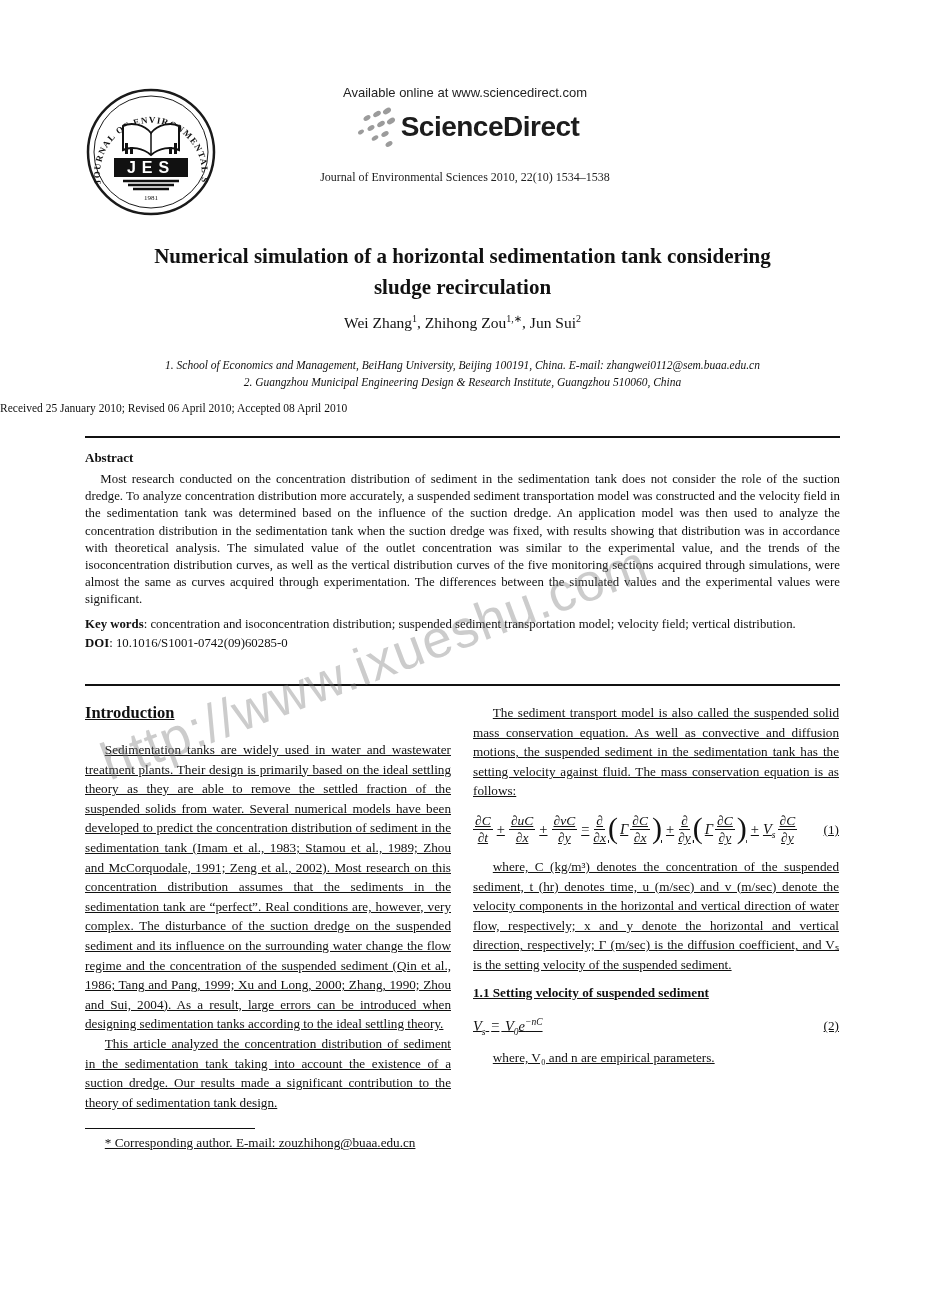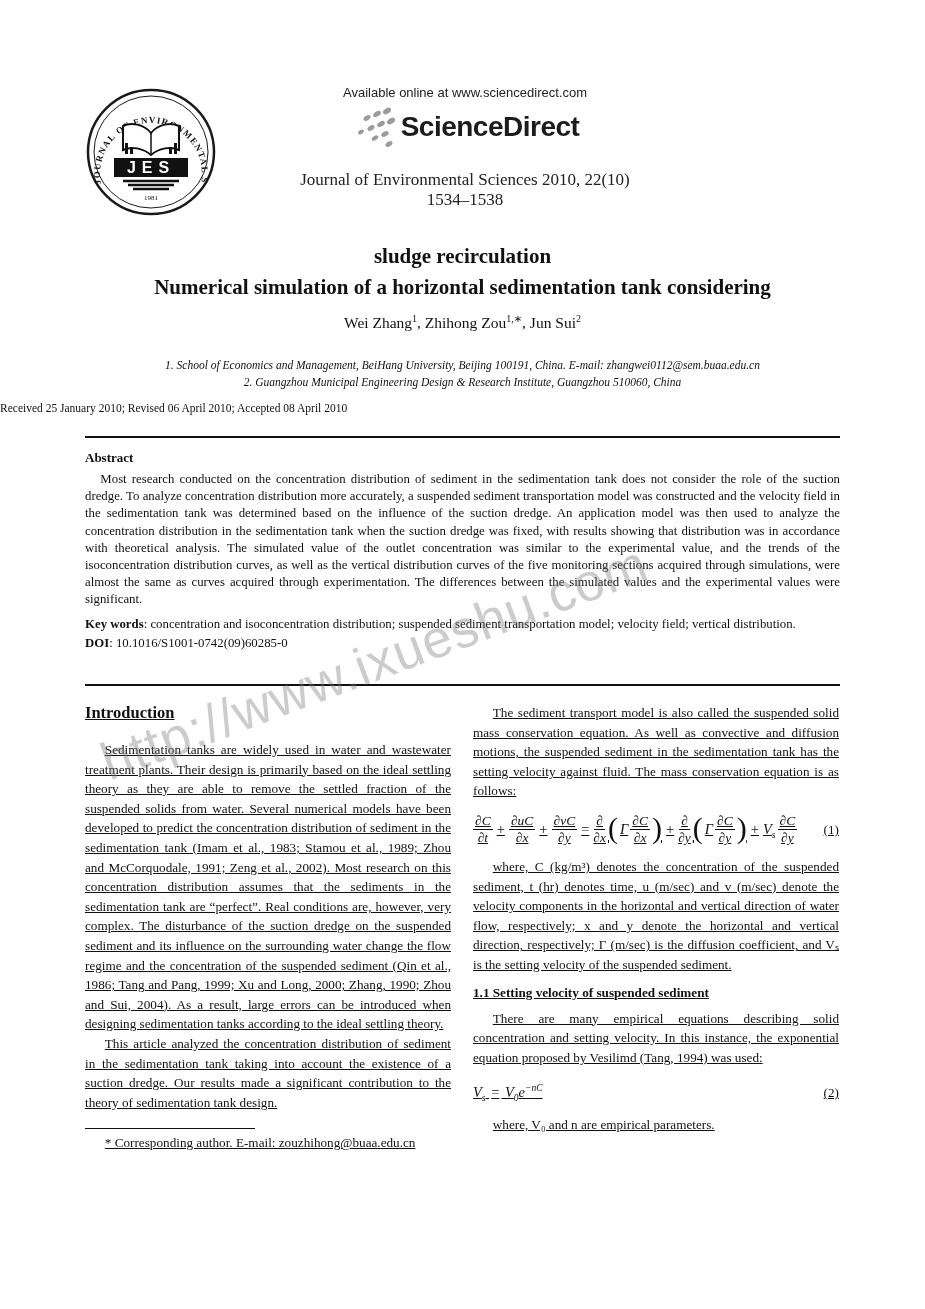--- a/index.html
+++ b/index.html
@@ -5,21 +5,21 @@
   html,body{margin:0;padding:0;background:#fff;}
   .page{position:relative;width:925px;height:1309px;background:#ffffff;overflow:hidden;
         font-family:"Liberation Serif",serif;color:#111;}
   
   .header{position:absolute;top:85px;left:85px;width:755px;height:128px;}
   .logo{position:absolute;left:0;top:2px;}
   .center-block{position:absolute;left:200px;width:360px;text-align:center;}
   .avail{font-family:"Liberation Sans",sans-serif;font-size:13px;color:#222;}
   .sd-row{margin-top:6px;display:flex;align-items:center;justify-content:center;gap:4px;}
   .sd-name{font-family:"Liberation Sans",sans-serif;font-size:28px;font-weight:bold;color:#1c1c1c;letter-spacing:-0.5px;}
-  .journal-line{margin-top:22px;font-size:17px;color:#222;}
+  .journal-line{margin-top:22px;font-size:12px;color:#222;}
   .info-box{position:absolute;right:0;top:3px;width:152px;text-align:center;
             border-top:4px double #222;padding-top:6px;}
   .info-title{font-size:13px;font-weight:bold;line-height:15.5px;}
   .info-issn{margin-top:6px;font-size:11px;}
   .info-issn span{display:inline-block;border-bottom:1px solid #222;padding:0 4px 1px;}
   .info-cn{font-size:11px;}
   .info-cn span{display:inline-block;border-bottom:1px solid #222;padding:1px 4px 1px;}
   .info-web{margin-top:4px;border-top:4px double #222;border-bottom:2px solid #222;
             padding:5px 0 4px;font-size:12px;font-weight:bold;}
   
@@ -112,22 +112,22 @@
           </g>
         </svg>
         <span class="sd-name">ScienceDirect</span>
       </div>
       <div class="journal-line">Journal of Environmental Sciences  2010, 22(10) 1534–1538</div>
     </div>
 
   </div>
 
   <div class="title">
+    <div>Numerical simulation of a horizontal sedimentation tank considering</div>
     <div>sludge recirculation</div>
-    <div>Numerical simulation of a horizontal sedimentation tank considering</div>
   </div>
 
   <div class="authors">
     <span><span>Wei Zhang</span><sup>1</sup></span><span><span>, Zhihong Zou</span><sup>1,∗</sup></span><span><span>, Jun Sui</span><sup>2</sup></span>
   </div>
 
   <div class="affils">
     <div>1. School of Economics and Management, BeiHang University, Beijing 100191, China. E-mail: zhangwei0112@sem.buaa.edu.cn</div>
     <div>2. Guangzhou Municipal Engineering Design &amp; Research Institute, Guangzhou 510060, China</div>
   </div>
@@ -210,21 +210,20 @@
               <span class="num">∂C</span>
               <span class="den">∂y</span>
             </span>
         </div>
         <span class="eq-num">(1)</span>
       </div>
 
       <p>where, C (kg/m³) denotes the concentration of the suspended sediment, t (hr) denotes time, u (m/sec) and v (m/sec) denote the velocity components in the horizontal and vertical direction of water flow, respectively; x and y denote the horizontal and vertical direction, respectively; Γ (m/sec) is the diffusion coefficient, and Vₛ is the setting velocity of the suspended sediment.</p>
 
       <h3>1.1 Setting velocity of suspended sediment</h3>
-      <p>There are many empirical equations describing solid concentration and setting velocity. In this instance, the exponential equation proposed by Vesilimd (Tang, 1994) was used:</p>
 
       <div class="eq2">
         <span class="eq-lhs">
           <span>V</span><sub>s</sub>
           <span class="op">=</span>
           <span>V</span><sub>0</sub><span>e</span><sup>−nC</sup>
         </span>
         <span class="eq-num">(2)</span>
       </div>
 

